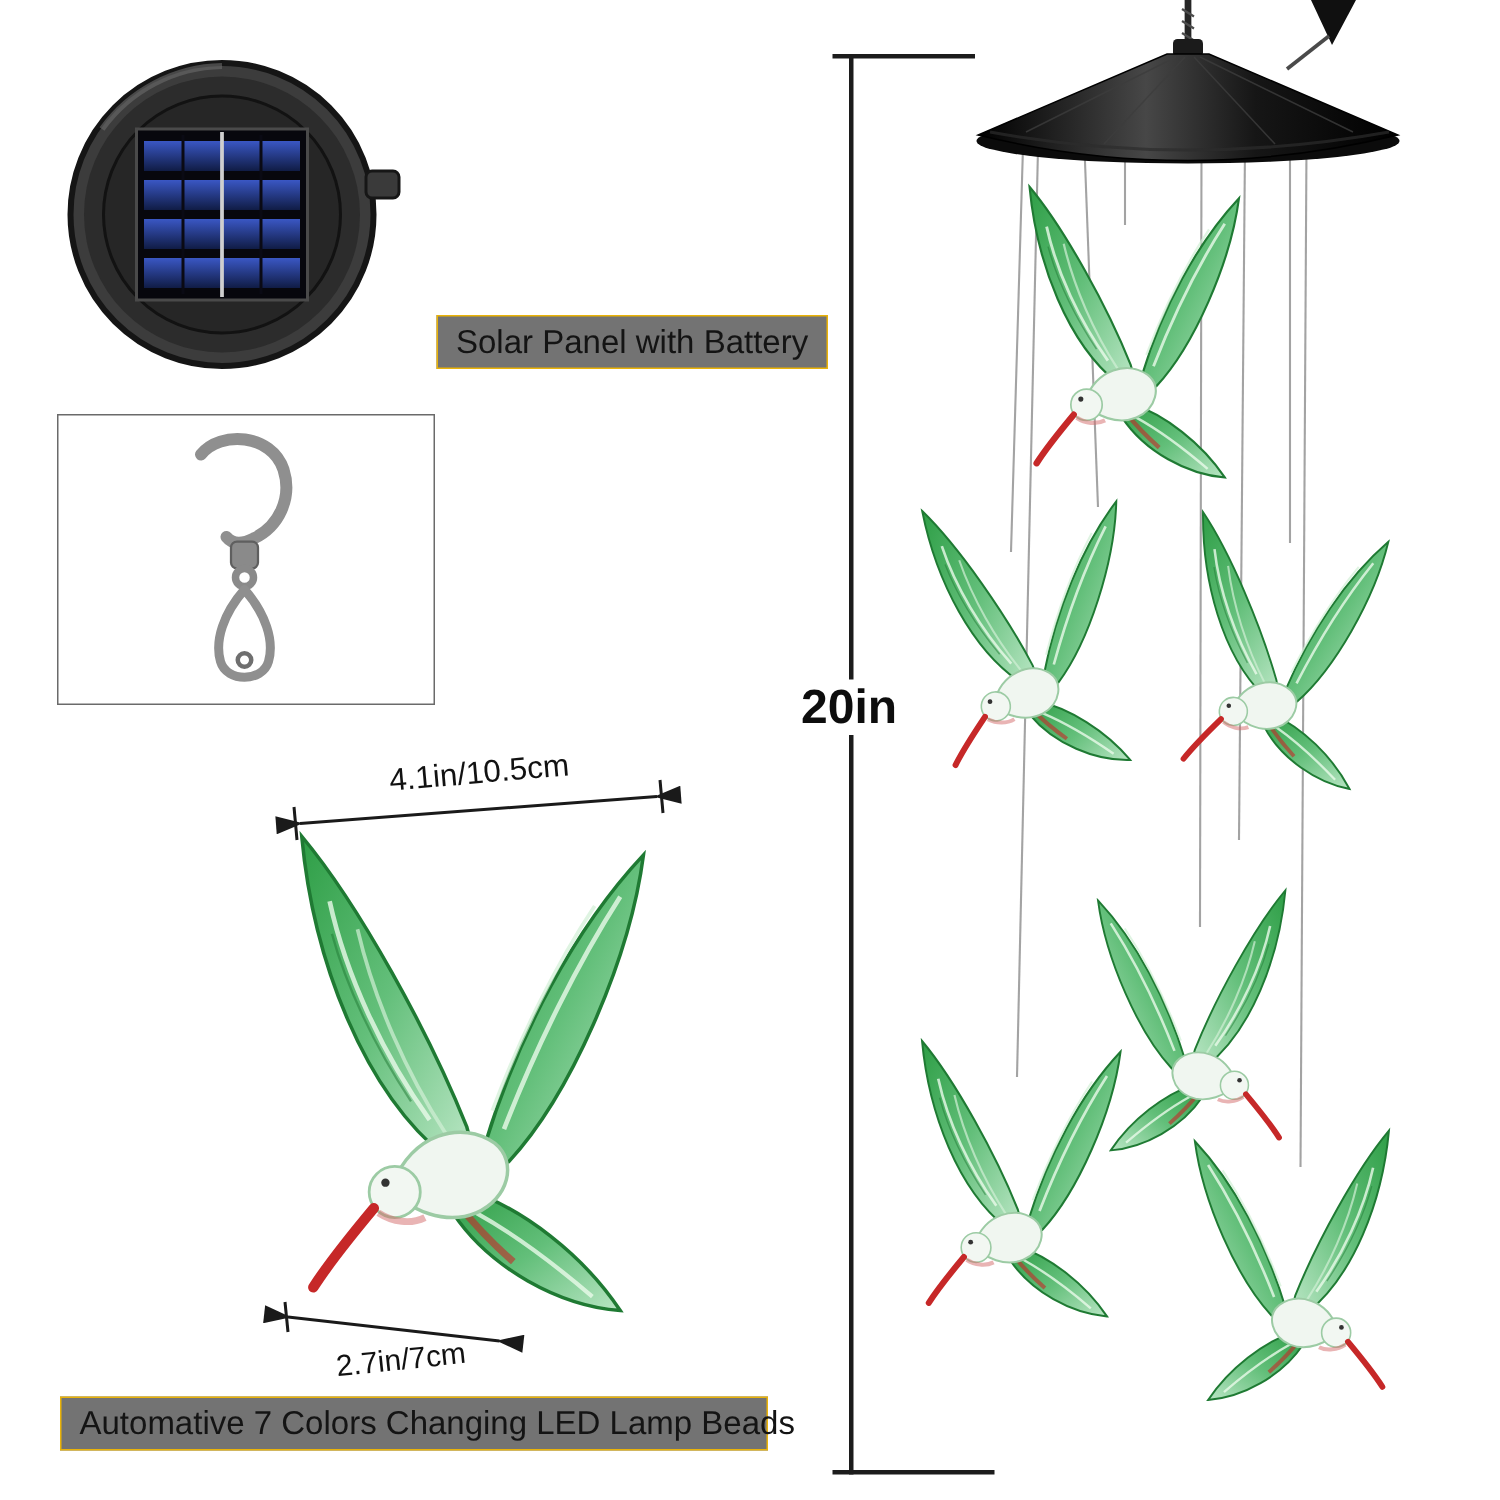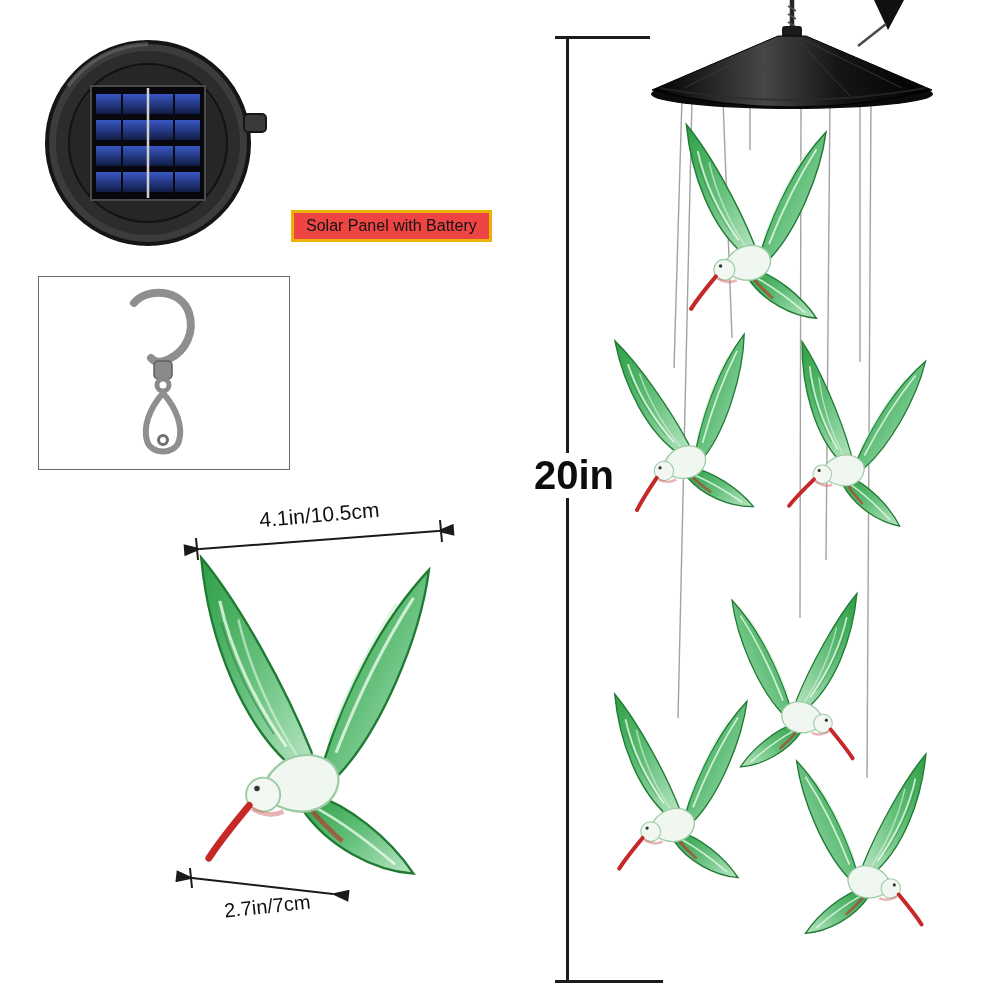--- a/index.html
+++ b/index.html
@@ -1,26 +1,26 @@
 <!DOCTYPE html>
 <html><head>
 <meta charset="utf-8">
 <style>
   html,body{margin:0;padding:0;background:#fff;}
   .canvas{position:relative;width:1000px;height:1000px;background:#fff;overflow:hidden;
           font-family:"Liberation Sans","DejaVu Sans",sans-serif;color:#111;}
   .abs{position:absolute;}
-  .label-box{position:absolute;display:inline-block;border:3px solid #eab308;background:#ef4444;
-             font-size:16px;line-height:1.25;color:#141414;padding:3px 12px;white-space:nowrap;}
+  .label-box{position:absolute;display:inline-block;border:1px solid #eab308;background:#737373;
+             font-size:22px;line-height:1.25;color:#141414;padding:3px 12px;white-space:nowrap;}
   .led-box{width:446px;text-align:center;}
   .dim-vline{position:absolute;left:566px;top:37px;width:3px;height:946px;background:#1c1c1c;}
   .dim-cap{position:absolute;height:3px;background:#1c1c1c;}
   .dim-cap.top{left:555px;top:36px;width:95px;}
   .dim-cap.bottom{left:555px;top:980px;width:108px;}
-  .height-label{position:absolute;left:529px;top:453px;font-size:40px;font-weight:600;
+  .height-label{position:absolute;left:529px;top:453px;font-size:32px;font-weight:600;
                 background:#fff;padding:0 5px;color:#0d0d0d;}
   svg{display:block;}
 </style>
 </head>
 <body>
 
 <div class="canvas">
 
   <svg width="0" height="0" style="position:absolute" aria-hidden="true">
     <defs>
@@ -97,20 +97,21 @@
       <text x="290" y="42" text-anchor="middle" font-size="21" fill="#111" transform="rotate(-5 290 42)">4.1in/10.5cm</text>
     </g>
     <use href="#hb" transform="translate(120,62) scale(1.55)"></use>
     <g>
       <line x1="162" y1="398" x2="303" y2="414" stroke="#1a1a1a" stroke-width="2" marker-start="url(#arrS)" marker-end="url(#arrS)"></line>
       <line x1="160" y1="388" x2="162" y2="408" stroke="#1a1a1a" stroke-width="2"></line>
       <text x="238" y="433" text-anchor="middle" font-size="20" fill="#111" transform="rotate(-6 238 433)">2.7in/7cm</text>
     </g>
   </svg>
 
+  <div class="label-box led-box" style="left:40px;top:931px">Automative 7 Colors Changing LED Lamp Beads</div>
 
   <div class="dim-cap top"></div>
   <div class="dim-vline"></div>
   <div class="dim-cap bottom"></div>
   <div class="height-label">20in</div>
 
   <svg class="abs" style="left:560px;top:0" width="440" height="1000" viewBox="0 0 440 1000">
 
     <line x1="232" y1="0" x2="232" y2="30" stroke="#262626" stroke-width="4.5"></line>
     <path d="M228,6 l8,5 M228,14 l8,5 M228,22 l8,5" stroke="#4d4d4d" stroke-width="1.5" fill="none"></path>

